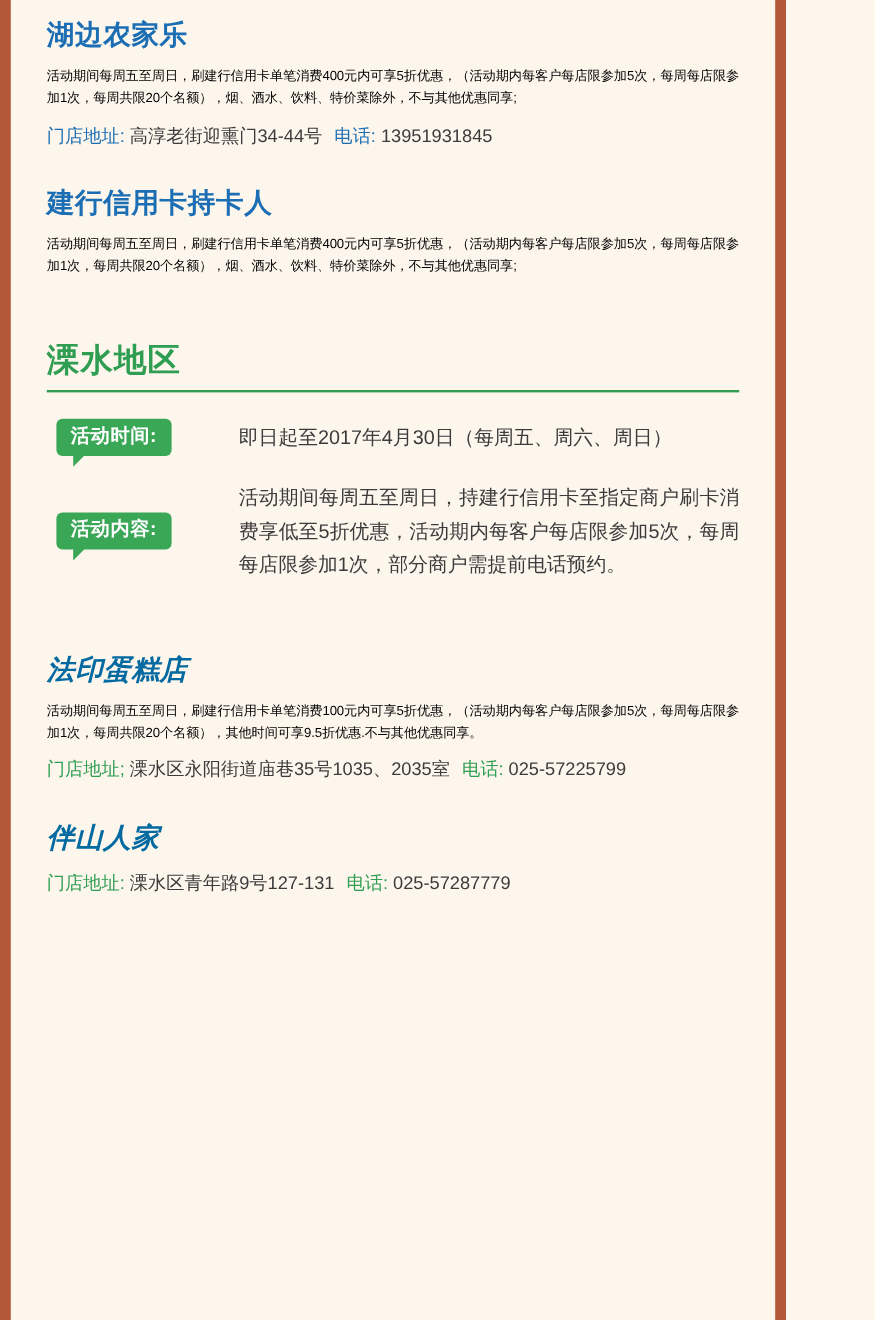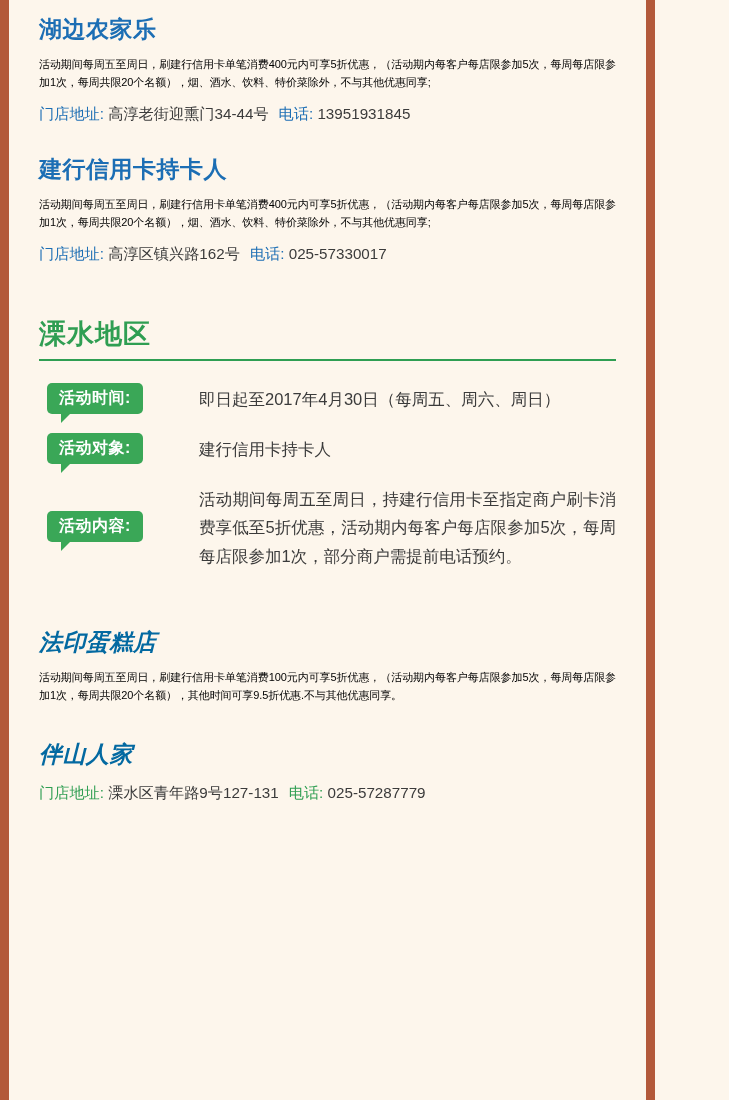--- a/index.html
+++ b/index.html
@@ -159,56 +159,49 @@
       <h2 class="merchant-name">湖边农家乐</h2>
       <p class="merchant-desc">活动期间每周五至周日，刷建行信用卡单笔消费400元内可享5折优惠，（活动期内每客户每店限参加5次，每周每店限参加1次，每周共限20个名额），烟、酒水、饮料、特价菜除外，不与其他优惠同享;</p>
       <p class="merchant-addr"><span class="addr-label">门店地址:</span> <span>高淳老街迎熏门34-44号</span><span class="tel-label">电话:</span> <span>13951931845</span></p>
     </div>
 
     <div class="spacer-sm"></div>
 
     <div class="merchant">
       <h2 class="merchant-name">建行信用卡持卡人</h2>
       <p class="merchant-desc">活动期间每周五至周日，刷建行信用卡单笔消费400元内可享5折优惠，（活动期内每客户每店限参加5次，每周每店限参加1次，每周共限20个名额），烟、酒水、饮料、特价菜除外，不与其他优惠同享;</p>
-      <p class="merchant-addr"><span class="addr-label">门店地址:</span> <span>高淳区镇兴路162号</span><span class="tel-label">电话:</span> <span>025-57330017</span></p>
     </div>
 
     <div class="region">
       <h1 class="region-title">溧水地区</h1>
       <div class="region-rule"></div>
 
       <div class="info-row">
         <div class="tag-wrap">
           <span class="tag">活动时间:</span>
           <span class="tag-tail"></span>
         </div>
         <div class="info-value">即日起至2017年4月30日（每周五、周六、周日）</div>
       </div>
 
-      <div class="info-row">
-        <div class="tag-wrap">
-          <span class="tag">活动对象:</span>
-          <span class="tag-tail"></span>
-        </div>
-        <div class="info-value">建行信用卡持卡人</div>
-      </div>
 
       <div class="info-row">
         <div class="tag-wrap">
           <span class="tag">活动内容:</span>
           <span class="tag-tail"></span>
         </div>
         <div class="info-value">活动期间每周五至周日，持建行信用卡至指定商户刷卡消费享低至5折优惠，活动期内每客户每店限参加5次，每周每店限参加1次，部分商户需提前电话预约。</div>
       </div>
 
       <div class="spacer-md"></div>
 
       <div class="merchant">
         <h2 class="merchant-name green">法印蛋糕店</h2>
         <p class="merchant-desc">活动期间每周五至周日，刷建行信用卡单笔消费100元内可享5折优惠，（活动期内每客户每店限参加5次，每周每店限参加1次，每周共限20个名额），其他时间可享9.5折优惠.不与其他优惠同享。</p>
+        <p class="merchant-addr"><span class="addr-label green">门店地址;</span> <span>溧水区永阳街道庙巷35号1035、2035室</span><span class="tel-label green">电话:</span> <span>025-57225799</span></p>
       </div>
 
       <div class="spacer-sm"></div>
 
       <div class="merchant">
         <h2 class="merchant-name green">伴山人家</h2>
         <p class="merchant-addr"><span class="addr-label green">门店地址:</span> <span>溧水区青年路9号127-131</span><span class="tel-label green">电话:</span> <span>025-57287779</span></p>
       </div>
 
     </div>

